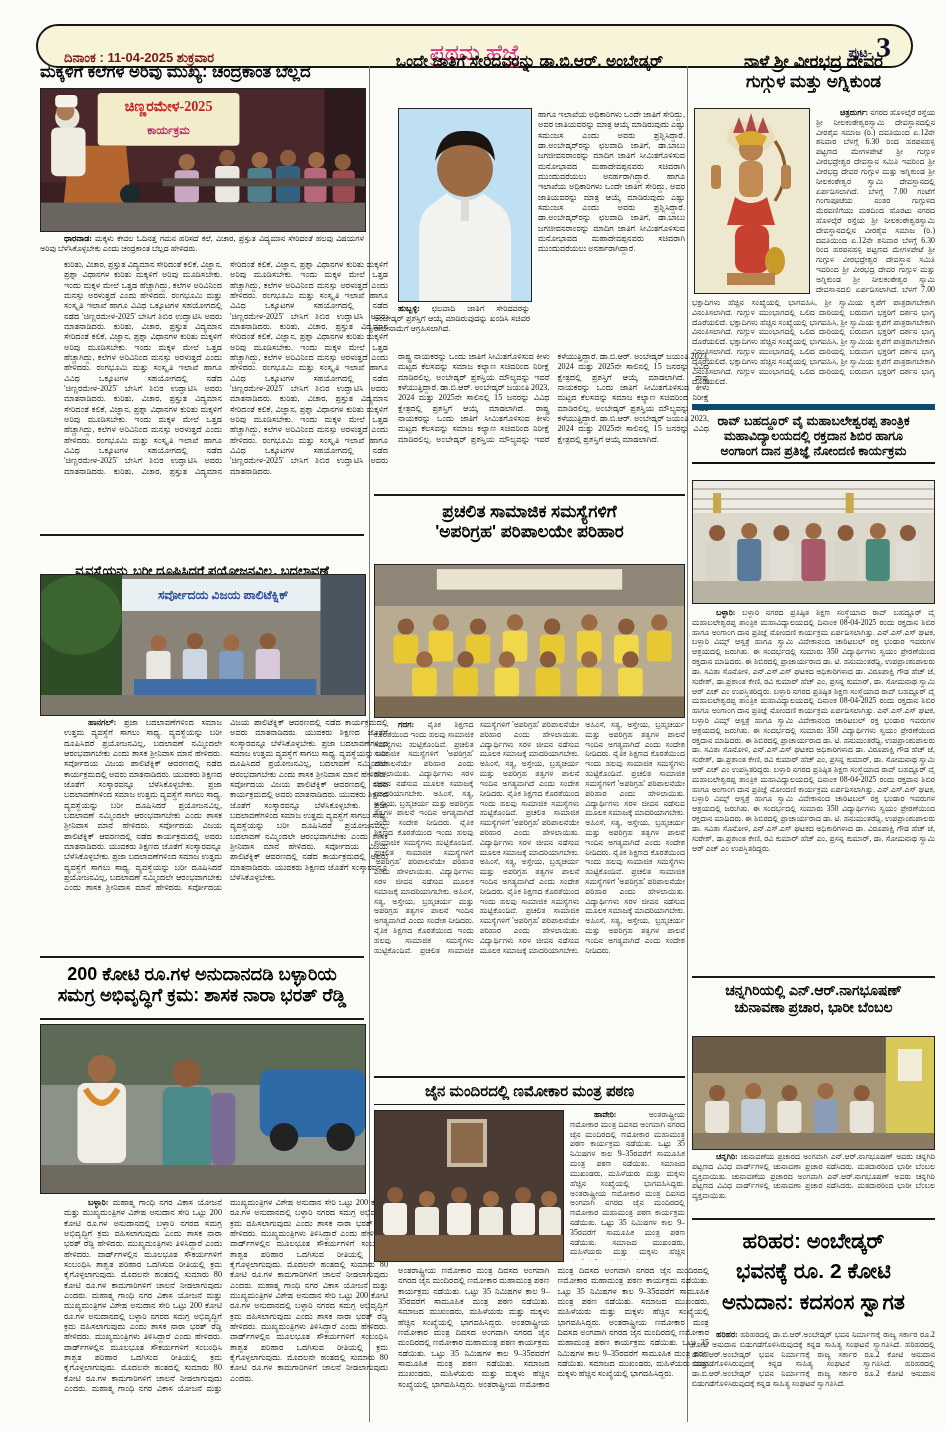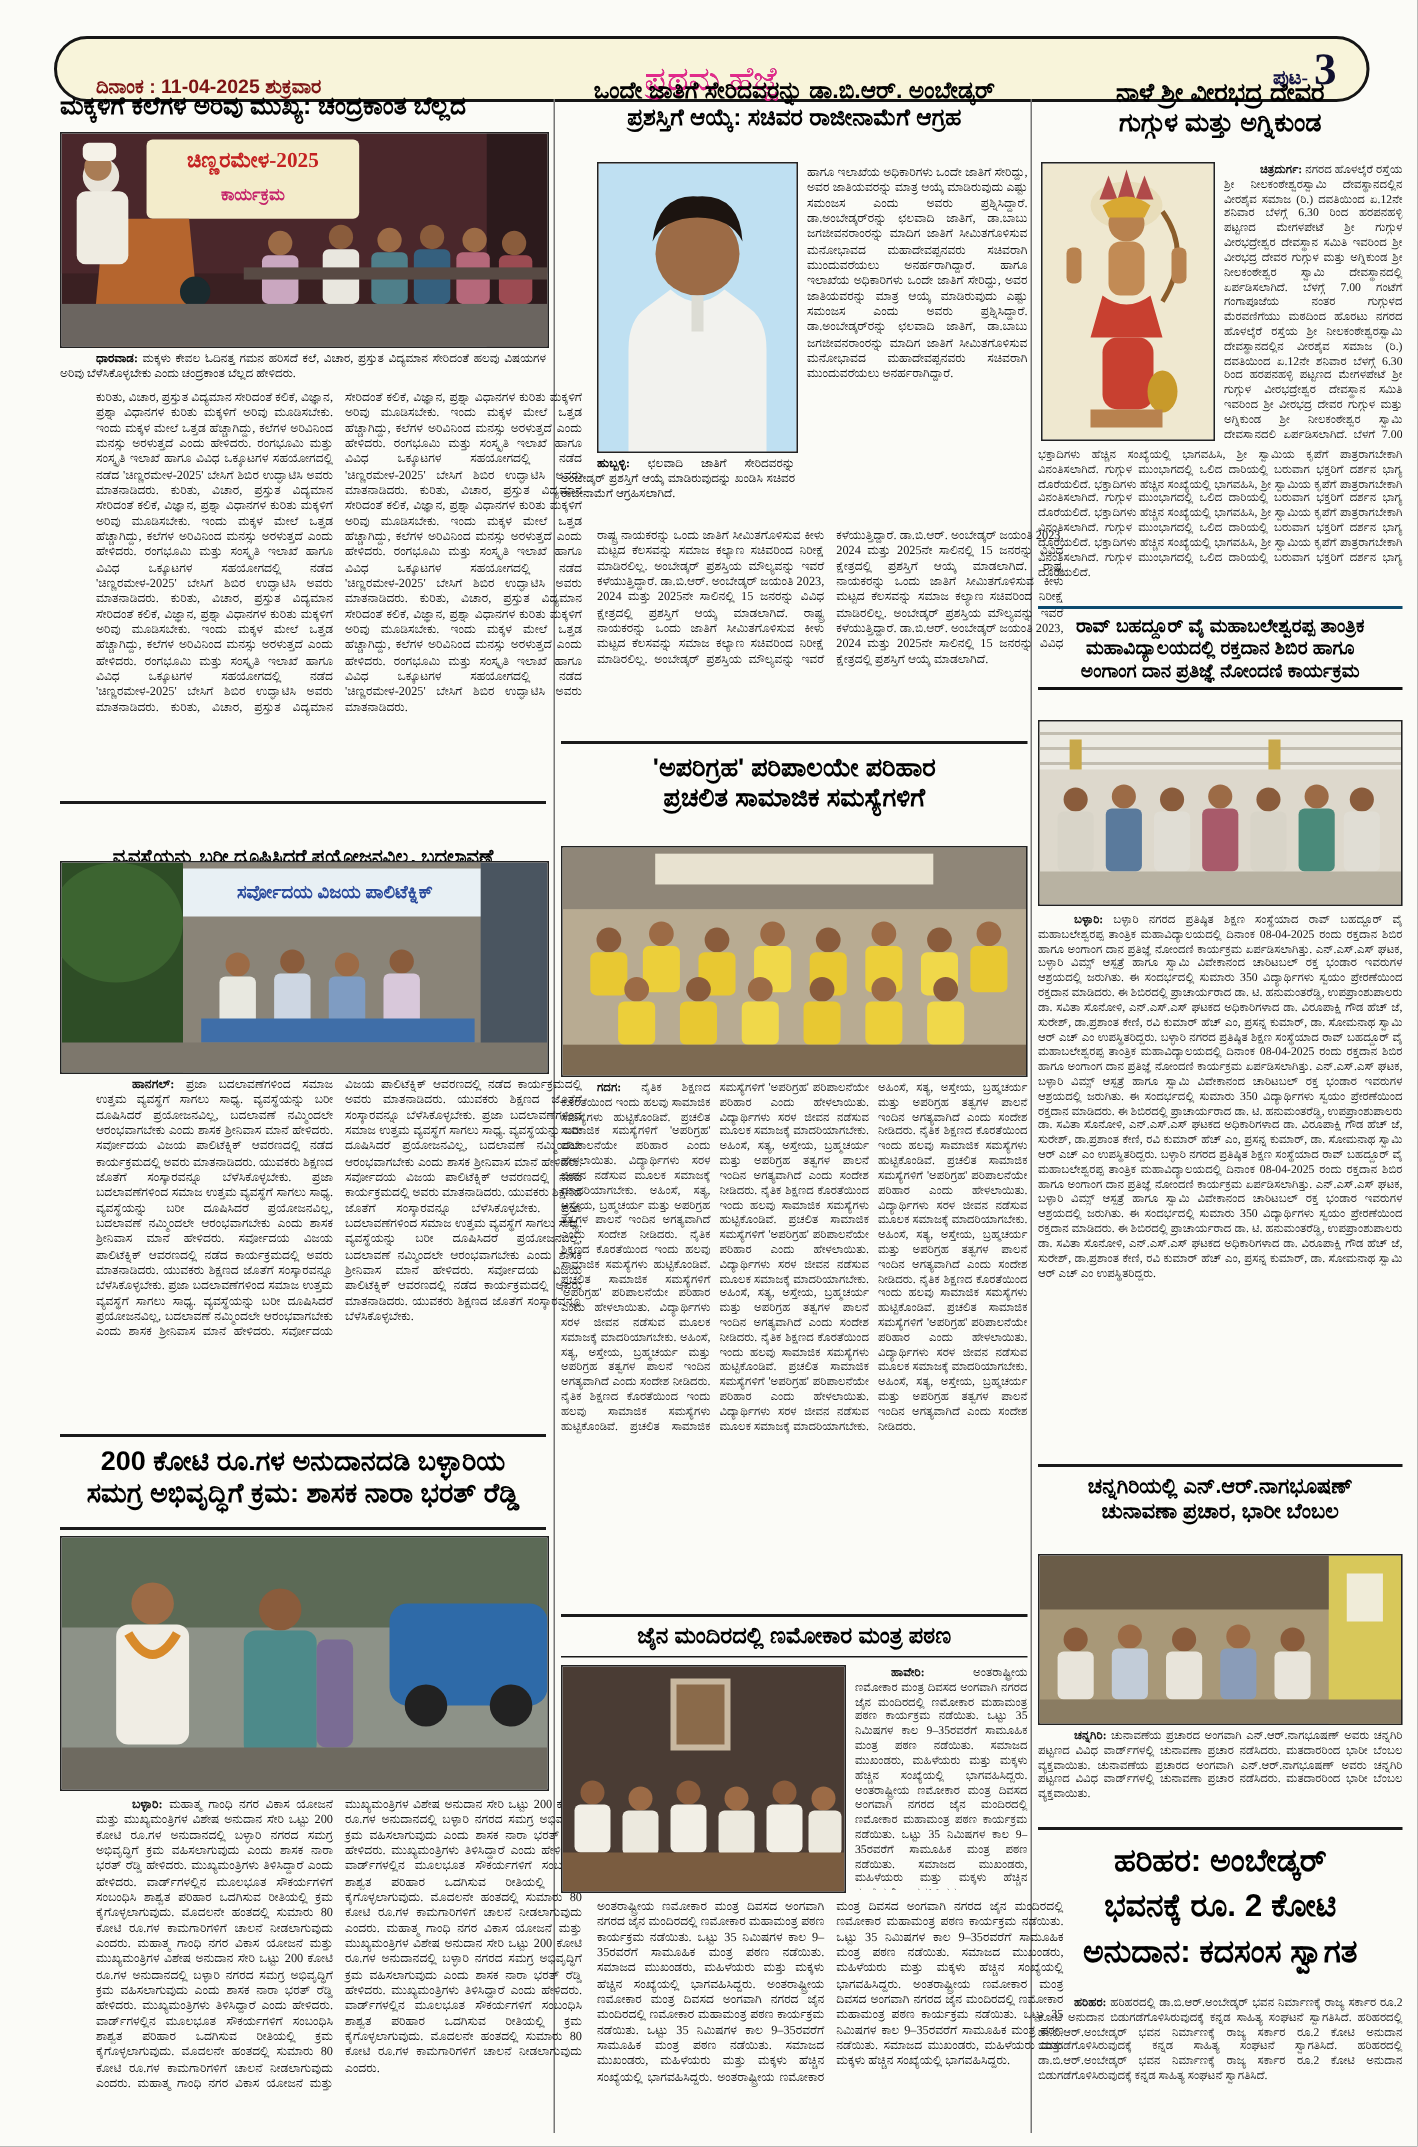--- a/index.html
+++ b/index.html
@@ -22,21 +22,21 @@
   .body-txt{font-size:8.2px;line-height:1.26;text-align:justify;color:#101010;overflow:hidden;}
   .small{font-size:7.8px;}
   .lead{font-weight:bold;padding-left:24px;}
   .cols2{column-count:2;column-gap:8px;margin-left:24px;}
   .cols3{column-count:3;column-gap:6px;}
   .rule{position:absolute;background:#1a1a1a;height:2px;}
   .vrule{position:absolute;width:1px;background:#777;}
   .photo{position:absolute;border:1px solid #222;overflow:hidden;background:#ccc;}
   .photo svg{display:block;width:100%;height:100%;}
   .cap{font-size:8px;line-height:1.25;text-align:justify;color:#000;overflow:hidden;}
-  .boxhl{border-top:2px solid #0c4a6e;border-bottom:2px solid #111;padding:4px 0;}
+  .boxhl{border-top:6px solid #0c4a6e;border-bottom:2px solid #111;padding:4px 0;}
 </style>
 </head>
 <body>
 
 <div id="sheet">
 
   <div id="hdr">
     <span class="date">ದಿನಾಂಕ : 11-04-2025 ಶುಕ್ರವಾರ</span>
     <span class="mast">ಪ್ರಥಮ ಹೆಜ್ಜೆ</span>
     <span class="pg">
@@ -157,21 +157,20 @@
     <div class="abs body-txt cols2" style="top:1136px;width:324px;height:222px">
       <span class="lead">ಬಳ್ಳಾರಿ:</span>
       <span>ಮಹಾತ್ಮ ಗಾಂಧಿ ನಗರ ವಿಕಾಸ ಯೋಜನೆ ಮತ್ತು ಮುಖ್ಯಮಂತ್ರಿಗಳ ವಿಶೇಷ ಅನುದಾನ ಸೇರಿ ಒಟ್ಟು 200 ಕೋಟಿ ರೂ.ಗಳ ಅನುದಾನದಲ್ಲಿ ಬಳ್ಳಾರಿ ನಗರದ ಸಮಗ್ರ ಅಭಿವೃದ್ಧಿಗೆ ಕ್ರಮ ವಹಿಸಲಾಗುವುದು ಎಂದು ಶಾಸಕ ನಾರಾ ಭರತ್ ರೆಡ್ಡಿ ಹೇಳಿದರು. ಮುಖ್ಯಮಂತ್ರಿಗಳು ತಿಳಿಸಿದ್ದಾರೆ ಎಂದು ಹೇಳಿದರು. ವಾರ್ಡ್‌ಗಳಲ್ಲಿನ ಮೂಲಭೂತ ಸೌಕರ್ಯಗಳಿಗೆ ಸಂಬಂಧಿಸಿ ಶಾಶ್ವತ ಪರಿಹಾರ ಒದಗಿಸುವ ರೀತಿಯಲ್ಲಿ ಕ್ರಮ ಕೈಗೊಳ್ಳಲಾಗುವುದು. ಮೊದಲನೇ ಹಂತದಲ್ಲಿ ಸುಮಾರು 80 ಕೋಟಿ ರೂ.ಗಳ ಕಾಮಗಾರಿಗಳಿಗೆ ಚಾಲನೆ ನೀಡಲಾಗುವುದು ಎಂದರು. ಮಹಾತ್ಮ ಗಾಂಧಿ ನಗರ ವಿಕಾಸ ಯೋಜನೆ ಮತ್ತು ಮುಖ್ಯಮಂತ್ರಿಗಳ ವಿಶೇಷ ಅನುದಾನ ಸೇರಿ ಒಟ್ಟು 200 ಕೋಟಿ ರೂ.ಗಳ ಅನುದಾನದಲ್ಲಿ ಬಳ್ಳಾರಿ ನಗರದ ಸಮಗ್ರ ಅಭಿವೃದ್ಧಿಗೆ ಕ್ರಮ ವಹಿಸಲಾಗುವುದು ಎಂದು ಶಾಸಕ ನಾರಾ ಭರತ್ ರೆಡ್ಡಿ ಹೇಳಿದರು. ಮುಖ್ಯಮಂತ್ರಿಗಳು ತಿಳಿಸಿದ್ದಾರೆ ಎಂದು ಹೇಳಿದರು. ವಾರ್ಡ್‌ಗಳಲ್ಲಿನ ಮೂಲಭೂತ ಸೌಕರ್ಯಗಳಿಗೆ ಸಂಬಂಧಿಸಿ ಶಾಶ್ವತ ಪರಿಹಾರ ಒದಗಿಸುವ ರೀತಿಯಲ್ಲಿ ಕ್ರಮ ಕೈಗೊಳ್ಳಲಾಗುವುದು. ಮೊದಲನೇ ಹಂತದಲ್ಲಿ ಸುಮಾರು 80 ಕೋಟಿ ರೂ.ಗಳ ಕಾಮಗಾರಿಗಳಿಗೆ ಚಾಲನೆ ನೀಡಲಾಗುವುದು ಎಂದರು. ಮಹಾತ್ಮ ಗಾಂಧಿ ನಗರ ವಿಕಾಸ ಯೋಜನೆ ಮತ್ತು ಮುಖ್ಯಮಂತ್ರಿಗಳ ವಿಶೇಷ ಅನುದಾನ ಸೇರಿ ಒಟ್ಟು 200 ಕೋಟಿ ರೂ.ಗಳ ಅನುದಾನದಲ್ಲಿ ಬಳ್ಳಾರಿ ನಗರದ ಸಮಗ್ರ ಅಭಿವೃದ್ಧಿಗೆ ಕ್ರಮ ವಹಿಸಲಾಗುವುದು ಎಂದು ಶಾಸಕ ನಾರಾ ಭರತ್ ರೆಡ್ಡಿ ಹೇಳಿದರು. ಮುಖ್ಯಮಂತ್ರಿಗಳು ತಿಳಿಸಿದ್ದಾರೆ ಎಂದು ಹೇಳಿದರು. ವಾರ್ಡ್‌ಗಳಲ್ಲಿನ ಮೂಲಭೂತ ಸೌಕರ್ಯಗಳಿಗೆ ಸಂಬಂಧಿಸಿ ಶಾಶ್ವತ ಪರಿಹಾರ ಒದಗಿಸುವ ರೀತಿಯಲ್ಲಿ ಕ್ರಮ ಕೈಗೊಳ್ಳಲಾಗುವುದು. ಮೊದಲನೇ ಹಂತದಲ್ಲಿ ಸುಮಾರು 80 ಕೋಟಿ ರೂ.ಗಳ ಕಾಮಗಾರಿಗಳಿಗೆ ಚಾಲನೆ ನೀಡಲಾಗುವುದು ಎಂದರು. ಮಹಾತ್ಮ ಗಾಂಧಿ ನಗರ ವಿಕಾಸ ಯೋಜನೆ ಮತ್ತು ಮುಖ್ಯಮಂತ್ರಿಗಳ ವಿಶೇಷ ಅನುದಾನ ಸೇರಿ ಒಟ್ಟು 200 ಕೋಟಿ ರೂ.ಗಳ ಅನುದಾನದಲ್ಲಿ ಬಳ್ಳಾರಿ ನಗರದ ಸಮಗ್ರ ಅಭಿವೃದ್ಧಿಗೆ ಕ್ರಮ ವಹಿಸಲಾಗುವುದು ಎಂದು ಶಾಸಕ ನಾರಾ ಭರತ್ ರೆಡ್ಡಿ ಹೇಳಿದರು. ಮುಖ್ಯಮಂತ್ರಿಗಳು ತಿಳಿಸಿದ್ದಾರೆ ಎಂದು ಹೇಳಿದರು. ವಾರ್ಡ್‌ಗಳಲ್ಲಿನ ಮೂಲಭೂತ ಸೌಕರ್ಯಗಳಿಗೆ ಸಂಬಂಧಿಸಿ ಶಾಶ್ವತ ಪರಿಹಾರ ಒದಗಿಸುವ ರೀತಿಯಲ್ಲಿ ಕ್ರಮ ಕೈಗೊಳ್ಳಲಾಗುವುದು. ಮೊದಲನೇ ಹಂತದಲ್ಲಿ ಸುಮಾರು 80 ಕೋಟಿ ರೂ.ಗಳ ಕಾಮಗಾರಿಗಳಿಗೆ ಚಾಲನೆ ನೀಡಲಾಗುವುದು ಎಂದರು. </span>
     </div>
   </div>
 
   <div class="grp" style="left:374px;top:52px;width:311px;height:1374px">
 
     <div class="abs hl c" style="top:0;width:311px;font-size:15.5px">
       <div>ಒಂದೇ ಜಾತಿಗೆ ಸೇರಿದವರನ್ನು ಡಾ.ಬಿ.ಆರ್. ಅಂಬೇಡ್ಕರ್</div>
-      <div>ಪ್ರಶಸ್ತಿಗೆ ಆಯ್ಕೆ: ಸಚಿವರ ರಾಜೀನಾಮೆಗೆ ಆಗ್ರಹ</div>
     </div>
 
     <div class="photo" style="left:24px;top:56px;width:132px;height:192px">
       <svg viewBox="0 0 66 96" preserveAspectRatio="none">
         <rect width="66" height="96" fill="#bfe0f2"></rect>
         <circle cx="33" cy="30" r="14" fill="#9c6b46"></circle>
         <path d="M18 26 q2 -16 15 -15 q14 -1 15 15 q-4 -8 -15 -8 q-11 0 -15 8" fill="#1c1410"></path>
         <path d="M24 42 q9 8 18 0 l8 6 q6 4 6 14 v34 h-46 v-34 q0 -10 6 -14 z" fill="#f2f2ee"></path>
         <path d="M31 44 h4 v12 h-4 z" fill="#dcdcd4"></path>
       </svg>
@@ -182,22 +181,22 @@
     <div class="abs cap" style="left:0;top:252px;width:156px;height:44px">
       <span class="lead">ಹುಬ್ಬಳ್ಳಿ:</span>
       <span>ಛಲವಾದಿ ಜಾತಿಗೆ ಸೇರಿದವರನ್ನು ಅಂಬೇಡ್ಕರ್ ಪ್ರಶಸ್ತಿಗೆ ಆಯ್ಕೆ ಮಾಡಿರುವುದನ್ನು ಖಂಡಿಸಿ ಸಚಿವರ ರಾಜೀನಾಮೆಗೆ ಆಗ್ರಹಿಸಲಾಗಿದೆ.</span>
     </div>
 
     <div class="abs body-txt cols2" style="top:300px;width:311px;height:138px">ರಾಷ್ಟ್ರ ನಾಯಕರನ್ನು ಒಂದು ಜಾತಿಗೆ ಸೀಮಿತಗೊಳಿಸುವ ಕೀಳು ಮಟ್ಟದ ಕೆಲಸವನ್ನು ಸಮಾಜ ಕಲ್ಯಾಣ ಸಚಿವರಿಂದ ನಿರೀಕ್ಷೆ ಮಾಡಿರಲಿಲ್ಲ. ಅಂಬೇಡ್ಕರ್ ಪ್ರಶಸ್ತಿಯ ಮೌಲ್ಯವನ್ನು ಇವರೆ ಕಳೆಯುತ್ತಿದ್ದಾರೆ. ಡಾ.ಬಿ.ಆರ್. ಅಂಬೇಡ್ಕರ್ ಜಯಂತಿ 2023, 2024 ಮತ್ತು 2025ನೇ ಸಾಲಿನಲ್ಲಿ 15 ಜನರನ್ನು ವಿವಿಧ ಕ್ಷೇತ್ರದಲ್ಲಿ ಪ್ರಶಸ್ತಿಗೆ ಆಯ್ಕೆ ಮಾಡಲಾಗಿದೆ. ರಾಷ್ಟ್ರ ನಾಯಕರನ್ನು ಒಂದು ಜಾತಿಗೆ ಸೀಮಿತಗೊಳಿಸುವ ಕೀಳು ಮಟ್ಟದ ಕೆಲಸವನ್ನು ಸಮಾಜ ಕಲ್ಯಾಣ ಸಚಿವರಿಂದ ನಿರೀಕ್ಷೆ ಮಾಡಿರಲಿಲ್ಲ. ಅಂಬೇಡ್ಕರ್ ಪ್ರಶಸ್ತಿಯ ಮೌಲ್ಯವನ್ನು ಇವರೆ ಕಳೆಯುತ್ತಿದ್ದಾರೆ. ಡಾ.ಬಿ.ಆರ್. ಅಂಬೇಡ್ಕರ್ ಜಯಂತಿ 2023, 2024 ಮತ್ತು 2025ನೇ ಸಾಲಿನಲ್ಲಿ 15 ಜನರನ್ನು ವಿವಿಧ ಕ್ಷೇತ್ರದಲ್ಲಿ ಪ್ರಶಸ್ತಿಗೆ ಆಯ್ಕೆ ಮಾಡಲಾಗಿದೆ. ರಾಷ್ಟ್ರ ನಾಯಕರನ್ನು ಒಂದು ಜಾತಿಗೆ ಸೀಮಿತಗೊಳಿಸುವ ಕೀಳು ಮಟ್ಟದ ಕೆಲಸವನ್ನು ಸಮಾಜ ಕಲ್ಯಾಣ ಸಚಿವರಿಂದ ನಿರೀಕ್ಷೆ ಮಾಡಿರಲಿಲ್ಲ. ಅಂಬೇಡ್ಕರ್ ಪ್ರಶಸ್ತಿಯ ಮೌಲ್ಯವನ್ನು ಇವರೆ ಕಳೆಯುತ್ತಿದ್ದಾರೆ. ಡಾ.ಬಿ.ಆರ್. ಅಂಬೇಡ್ಕರ್ ಜಯಂತಿ 2023, 2024 ಮತ್ತು 2025ನೇ ಸಾಲಿನಲ್ಲಿ 15 ಜನರನ್ನು ವಿವಿಧ ಕ್ಷೇತ್ರದಲ್ಲಿ ಪ್ರಶಸ್ತಿಗೆ ಆಯ್ಕೆ ಮಾಡಲಾಗಿದೆ. </div>
 
     <div class="rule" style="left:0;top:442px;width:311px"></div>
 
     <div class="abs hl c" style="top:450px;width:311px;font-size:17px">
+      <div>ಪ್ರಚಲಿತ ಸಾಮಾಜಿಕ ಸಮಸ್ಯೆಗಳಿಗೆ</div>
       <div>'ಅಪರಿಗ್ರಹ' ಪರಿಪಾಲಯೇ ಪರಿಹಾರ</div>
-      <div>ಪ್ರಚಲಿತ ಸಾಮಾಜಿಕ ಸಮಸ್ಯೆಗಳಿಗೆ</div>
     </div>
 
     <div class="photo" style="left:0;top:512px;width:309px;height:152px">
       <svg viewBox="0 0 150 74" preserveAspectRatio="none">
         <rect width="150" height="74" fill="#b8ab92"></rect>
         <rect x="0" y="0" width="150" height="20" fill="#8f8678"></rect>
         <rect x="30" y="2" width="90" height="10" fill="#e8e2d0"></rect>
         <g>
           <circle cx="15" cy="30" r="4" fill="#8a5c3c"></circle>
             <rect x="9" y="34" width="12" height="14" rx="2" fill="#e8c832"></rect>

